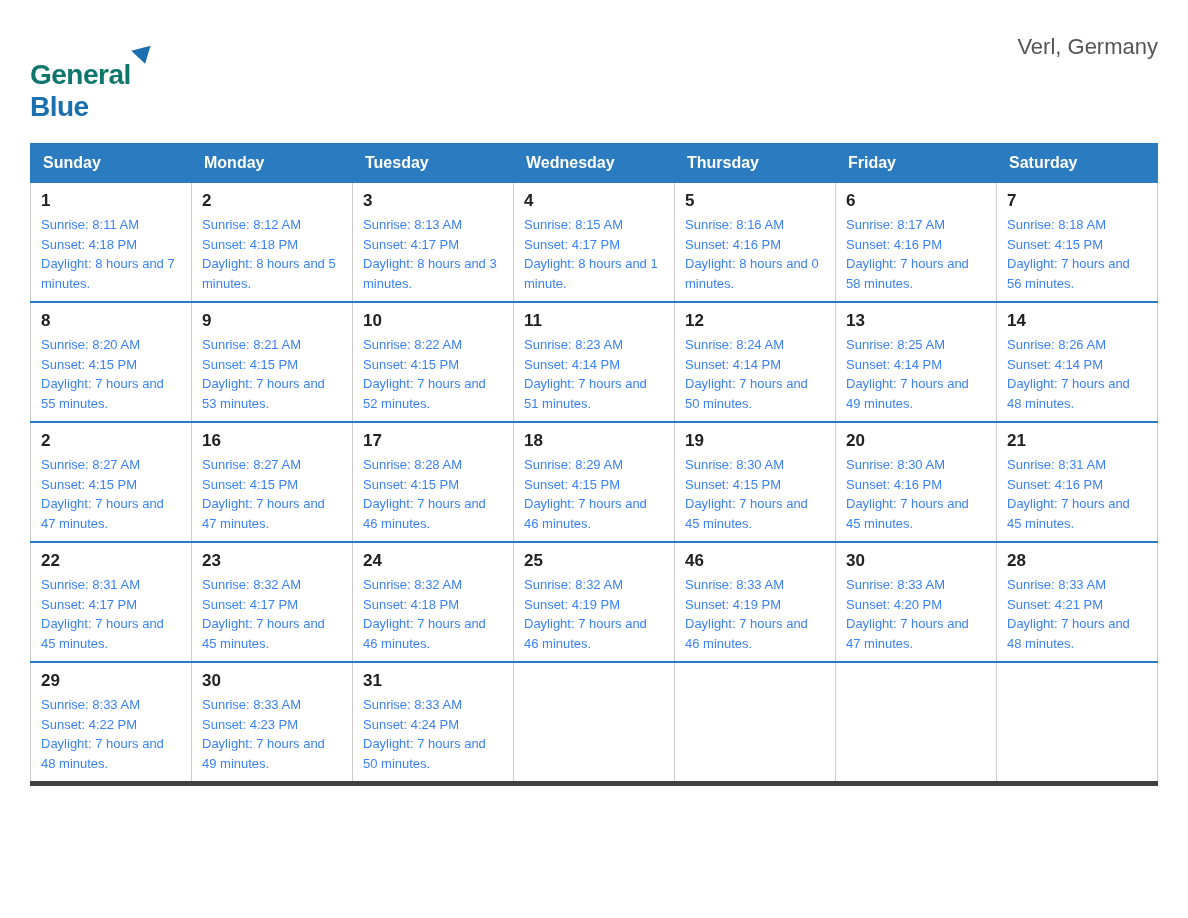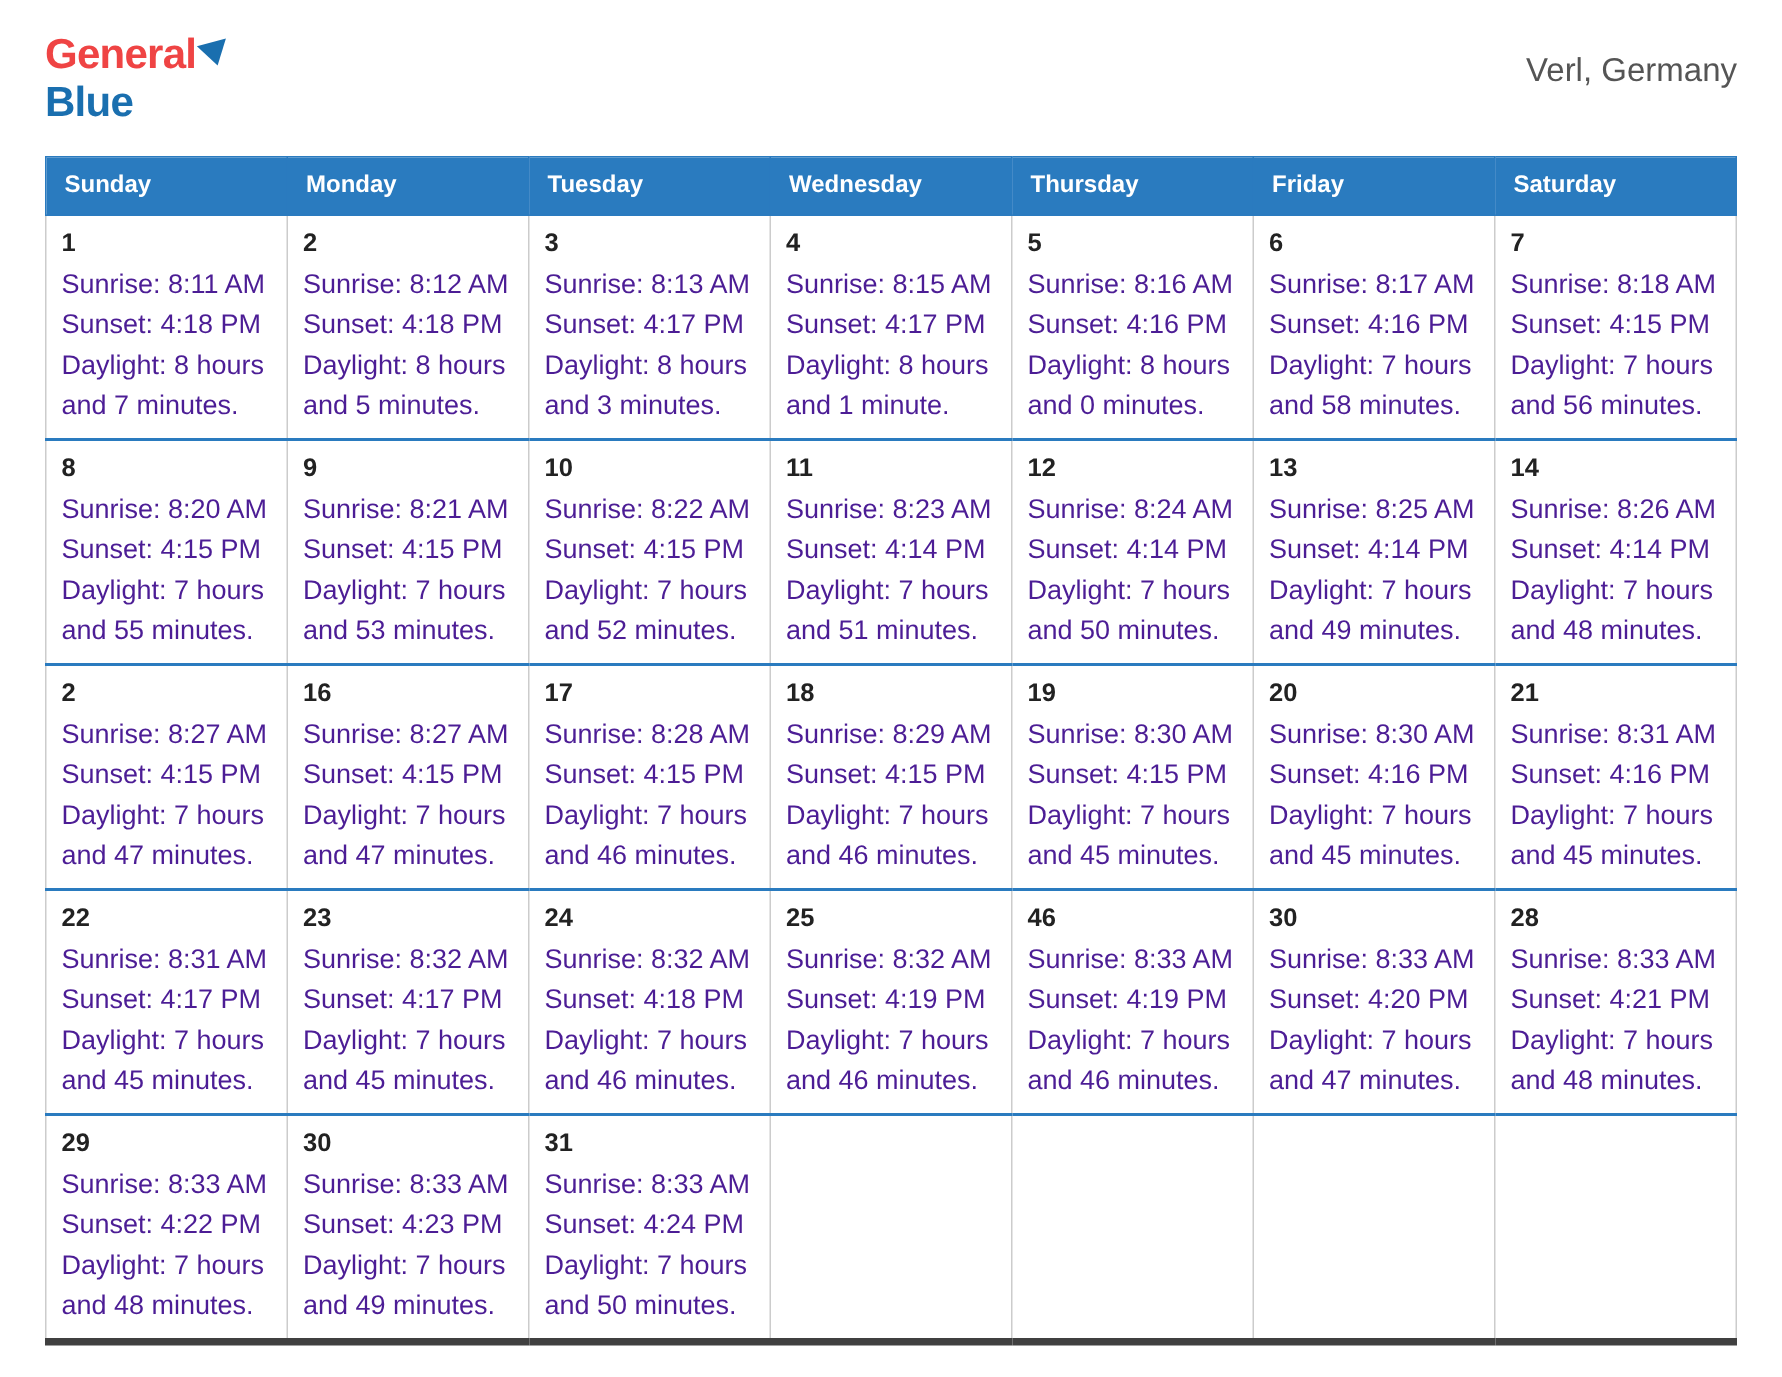--- a/index.html
+++ b/index.html
@@ -17,22 +17,23 @@
       margin-bottom: 20px;
     }
     .logo {
       display: flex;
       flex-direction: column;
       align-items: flex-start;
     }
     .logo-general {
       font-size: 28px;
       font-weight: bold;
-      color: #ef4444;
+      color: #0f766e;
       letter-spacing: -0.5px;
+      margin-top: 39px;
     }
     .logo-blue {
       font-size: 28px;
       font-weight: bold;
       color: #1a6faf;
       letter-spacing: -0.5px;
     }
     .logo-triangle {
       display: inline-block;
       width: 0;
@@ -84,22 +85,22 @@
       min-height: 100px;
     }
     .day-number {
       font-size: 17px;
       font-weight: bold;
       color: #222;
       display: block;
       margin-bottom: 4px;
     }
     .day-info {
-      font-size: 18px;
-      color: #4c1d95;
+      font-size: 13px;
+      color: #3b82f6;
       line-height: 1.5;
     }
     .calendar tbody tr td {
       border-bottom: 2px solid #2a7bbf;
     }
     .calendar tbody tr:last-child td {
       border-bottom: 5px solid #404040;
     }
     .empty-cell {
       background: #fff;

